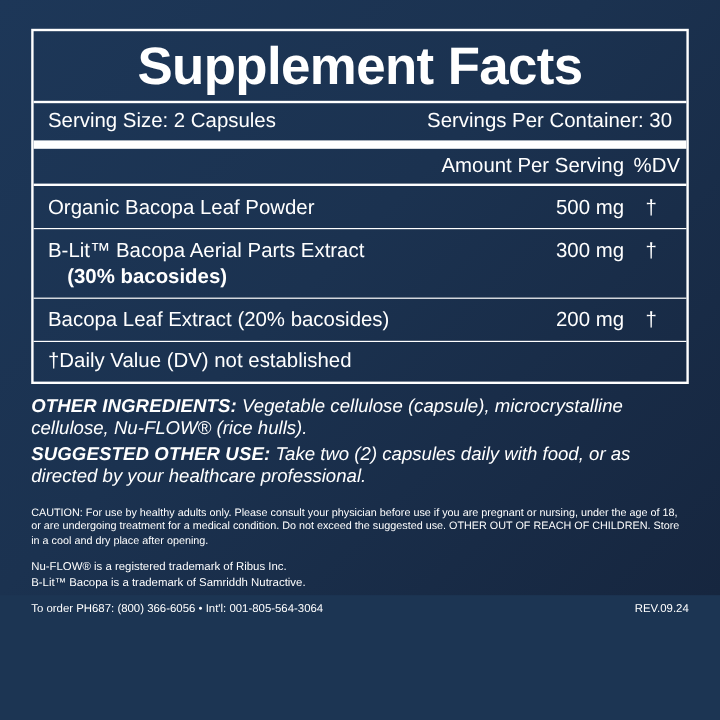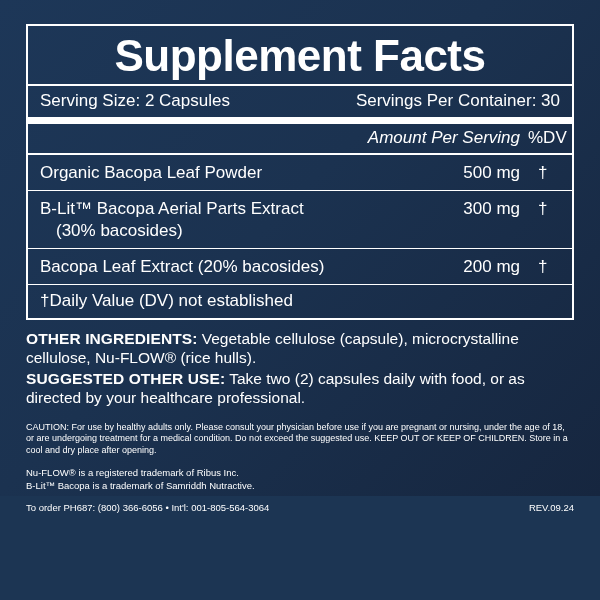--- a/index.html
+++ b/index.html
@@ -47,53 +47,54 @@
     border-bottom: 7px solid #ffffff;
   }
   .amount-row {
     display: flex;
     justify-content: flex-end;
     align-items: baseline;
     font-size: 17px;
     padding: 4px 8px 5px 12px;
     border-bottom: 2px solid #ffffff;
   }
-  .amount-row .amt-label { margin-right: 8px; font-style: italic; }
+  .amount-row .amt-label { margin-right: 8px; }
   .amount-row .dv-label { width: 36px; text-align: left; }
 
   .ing-row {
     display: flex;
     align-items: baseline;
     font-size: 17px;
     padding: 7px 8px 7px 12px;
     border-bottom: 1px solid #ffffff;
   }
   .ing-name { flex: 1 1 auto; line-height: 1.25; }
   .ing-amount {
     flex: 0 0 auto;
     text-align: center;
     padding-right: 18px;
     white-space: nowrap;
   }
   .ing-dv {
     flex: 0 0 26px;
     text-align: left;
   }
-  .ing-sub { display: block; padding-left: 16px; }
+  .ing-sub { display: block; padding-left: 16px; font-weight: bold; }
 
   .footnote-row {
     font-size: 17px;
     padding: 6px 12px 7px 12px;
   }
 
   
   .below {
     margin-top: 10px;
     font-size: 15.5px;
     line-height: 1.22;
+    font-style: italic;
   }
   .below .lead {
     font-weight: bold;
     letter-spacing: 0.1px;
   }
   .below p { margin: 0 0 2px 0; }
 
   .caution {
     margin-top: 12px;
     font-size: 9px;
@@ -165,21 +166,21 @@
 
     <div class="footnote-row">†Daily Value (DV) not established</div>
   </div>
 
   <div class="below">
     <p><span class="lead">OTHER INGREDIENTS:</span><span> Vegetable cellulose (capsule), microcrystalline cellulose, Nu-FLOW® (rice hulls).</span></p>
     <p><span class="lead">SUGGESTED OTHER USE:</span><span> Take two (2) capsules daily with food, or as directed by your healthcare professional.</span></p>
   </div>
 
   <div class="caution">
-    <span class="strong">CAUTION:</span><span> For use by healthy adults only. Please consult your physician before use if you are pregnant or nursing, under the age of 18, or are undergoing treatment for a medical condition. Do not exceed the suggested use. </span><span class="strong">KEEP OUT OF KEEP OF CHILDREN.</span><span> Store in a cool and dry place after opening.</span>
+    <span class="strong">CAUTION:</span><span> For use by healthy adults only. Please consult your physician before use if you are pregnant or nursing, under the age of 18, or are undergoing treatment for a medical condition. Do not exceed the suggested use. </span><span class="strong">OTHER OUT OF REACH OF CHILDREN.</span><span> Store in a cool and dry place after opening.</span>
   </div>
 
   <div class="trademarks">
     <div>Nu-FLOW® is a registered trademark of Ribus Inc.</div>
     <div>B-Lit™ Bacopa is a trademark of Samriddh Nutractive.</div>
   </div>
 
   <div class="order-line">
     <span>To order PH687: (800) 366-6056 • Int'l: 001-805-564-3064</span>
     <span>REV.09.24</span>

